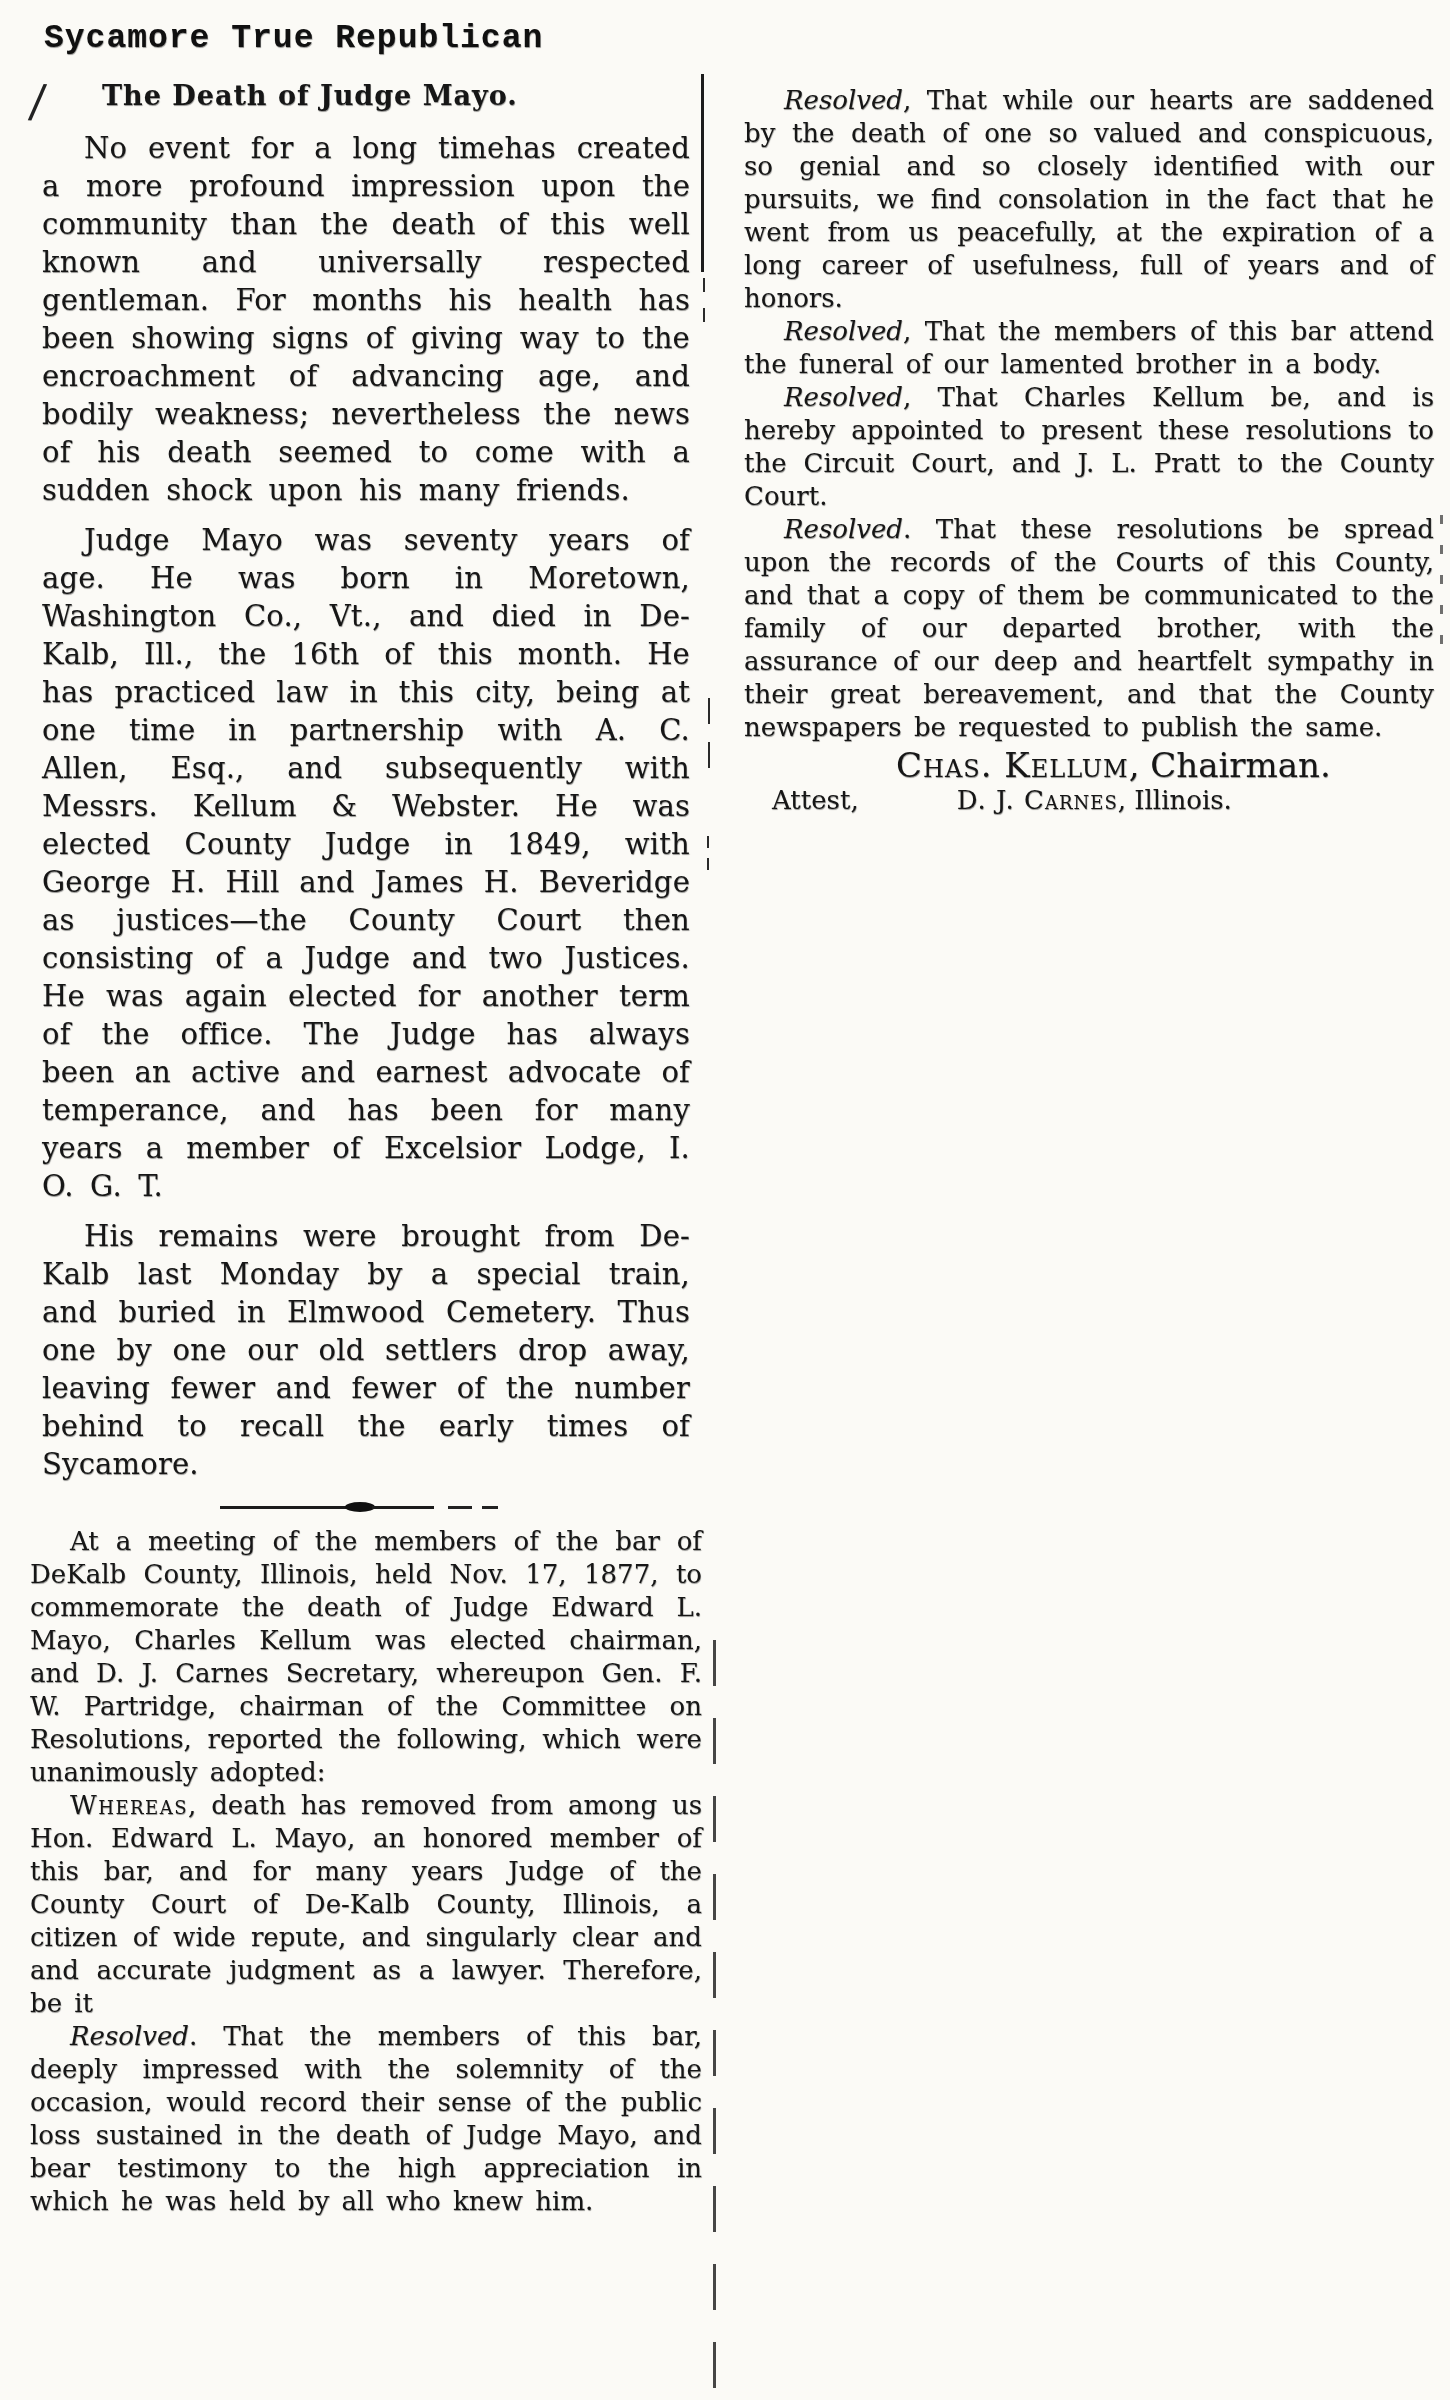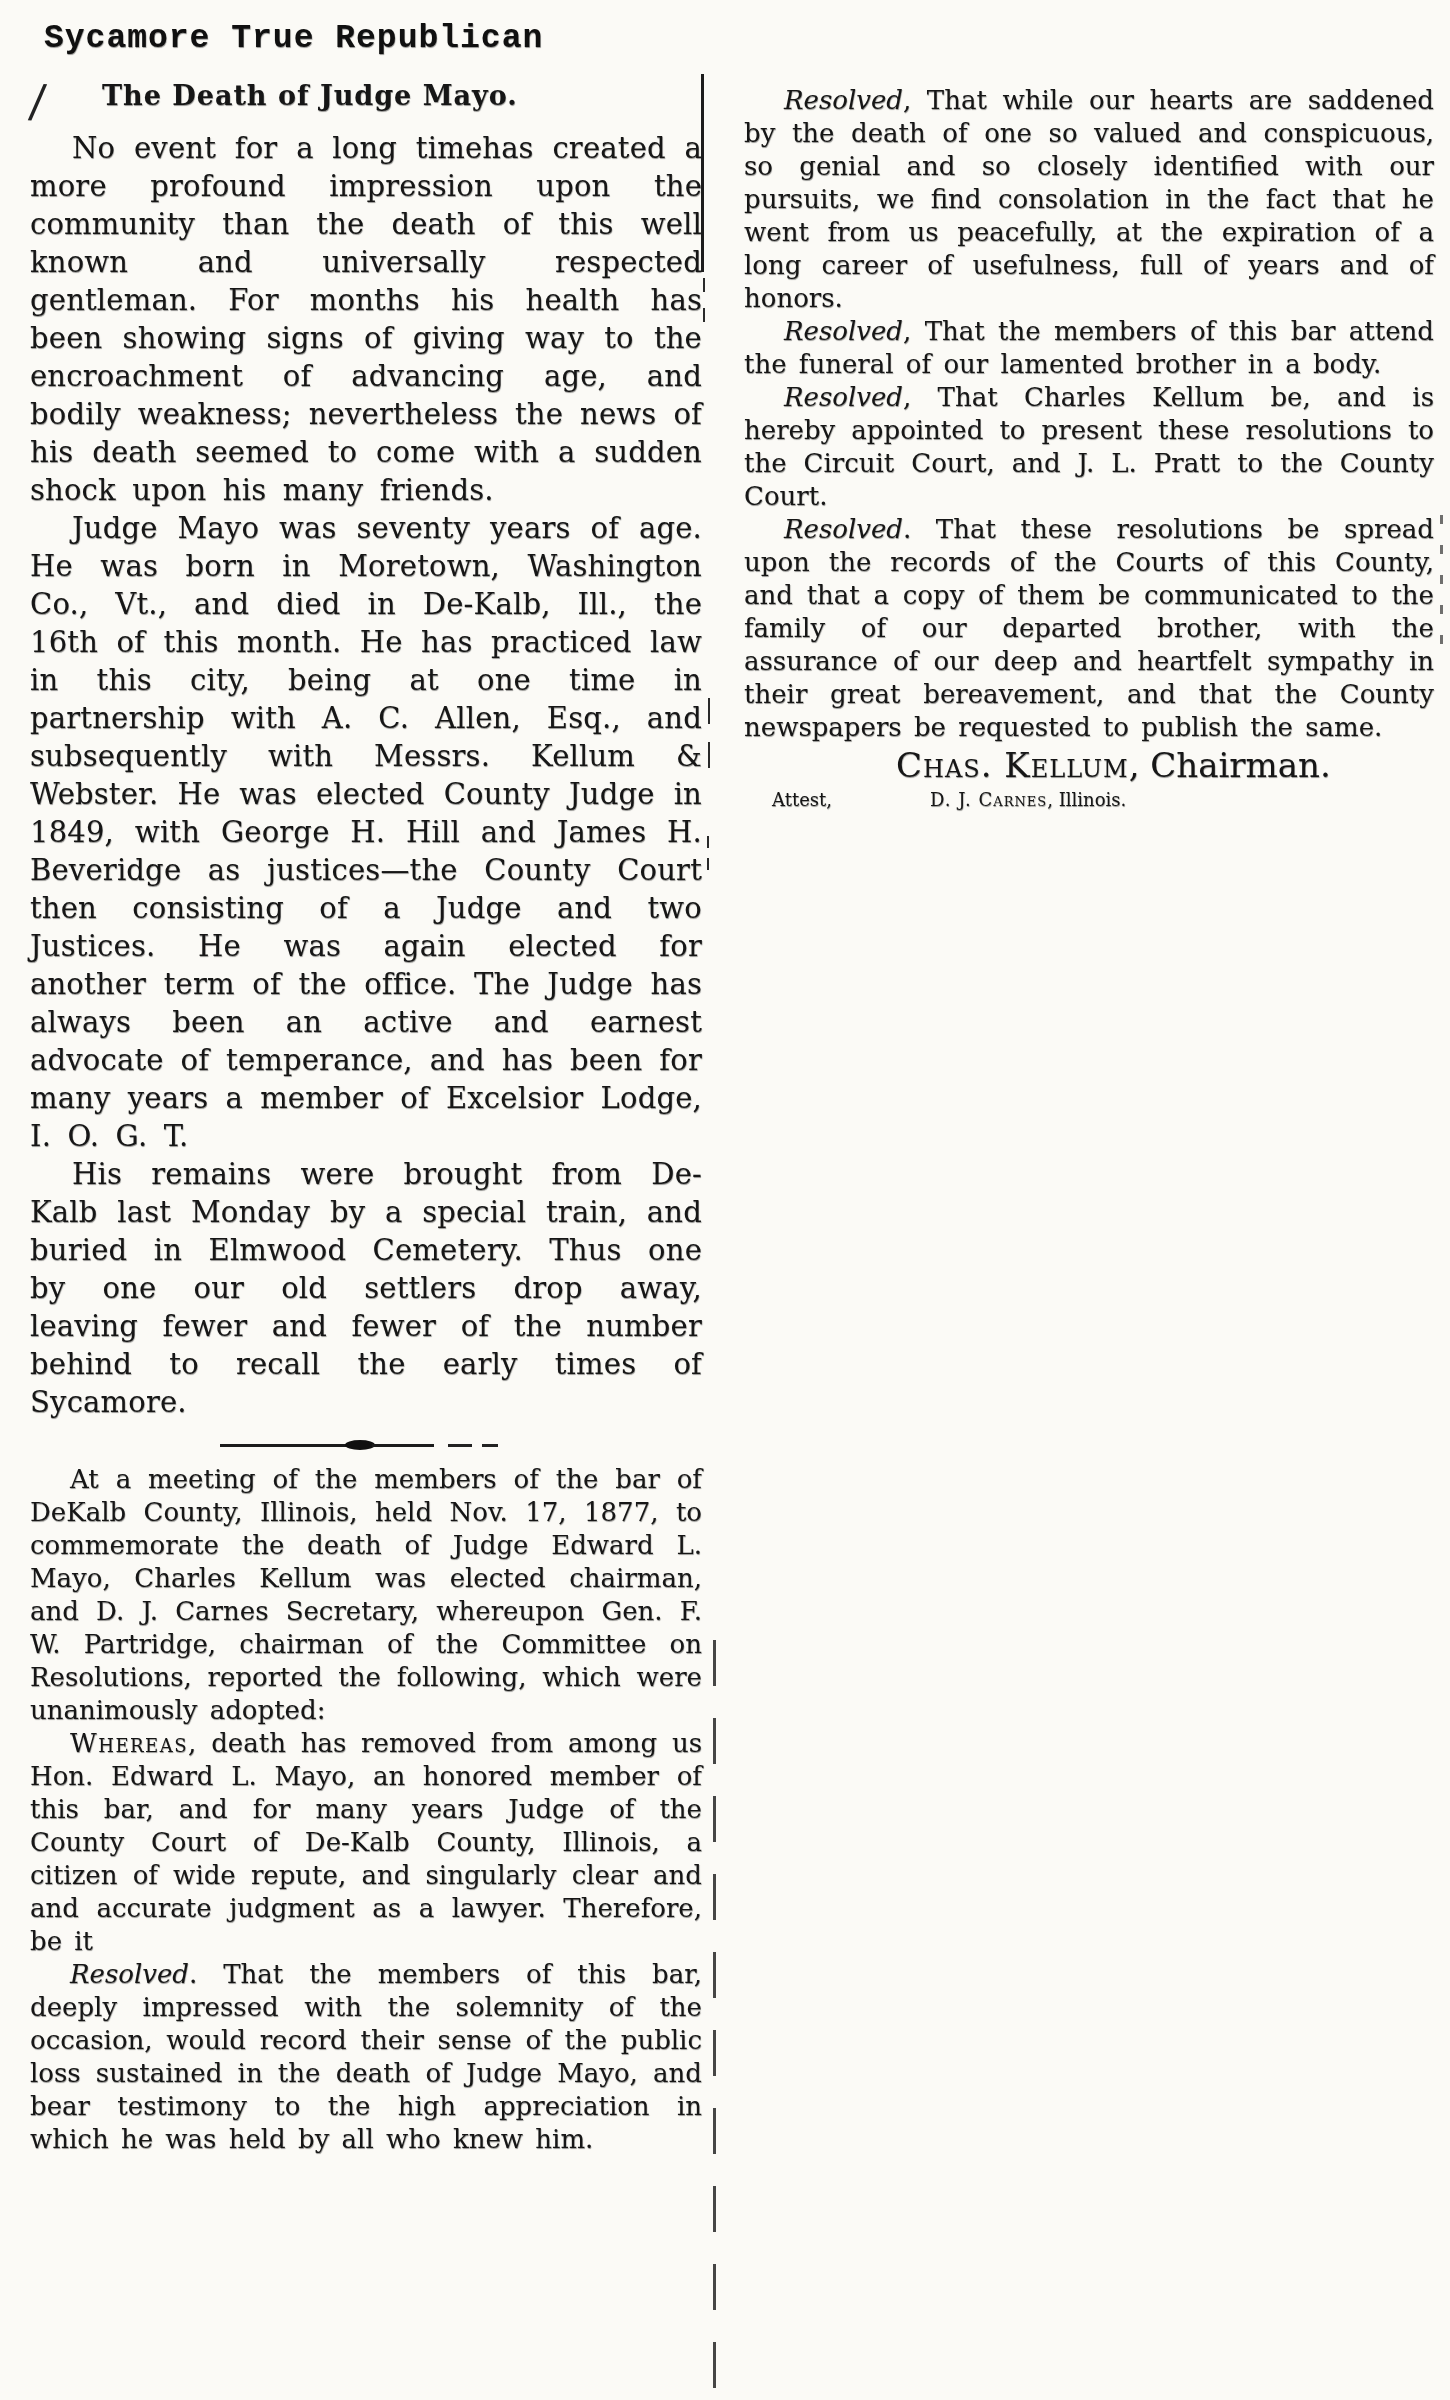--- a/index.html
+++ b/index.html
@@ -22,40 +22,40 @@
 
   .col { position:absolute; text-align:justify; }
   .col-left  { left:30px;  top:80px;  width:672px; }
   .col-right { left:744px; top:84px;  width:690px; }
 
   .headline {
     margin:0 0 18px 0; padding-left:72px; text-align:left;
     font-size:27px; font-weight:700; letter-spacing:1px;
   }
 
-  .p-a1 { margin:0; font-size:29px; line-height:38px; word-spacing:7px;
+  .p-a1 { margin:12px; font-size:29px; line-height:38px; word-spacing:7px;
           letter-spacing:0.2px; text-indent:42px; }
   .p-a2 { margin:0; font-size:26px; line-height:33px; word-spacing:4px;
           text-indent:40px; }
 
   .lead-italic { font-style:italic; }
   .lead-smallcaps { font-variant:small-caps; letter-spacing:1.5px; }
   .sc { font-variant:small-caps; letter-spacing:1px; }
 
   .divider { display:flex; align-items:center; margin:18px 0 12px 190px; height:12px; }
   .d-line1 { width:128px; height:3px; background:#1b1b1b; }
   .d-diamond { width:30px; height:10px; background:#101010; border-radius:50%; margin:0 -3px; }
   .d-line2 { width:62px; height:3px; background:#1b1b1b; }
   .d-gap1 { width:14px; } .d-gap2 { width:10px; }
   .d-dash1 { width:24px; height:3px; background:#222; }
   .d-dash2 { width:16px; height:3px; background:#222; }
 
   .sig-chairman { margin:4px 0 0 0; padding-left:152px; text-align:left;
                   font-size:34px; line-height:34px; }
-  .sig-attest-row { display:flex; margin:0; font-size:18px; line-height:36px; text-align:left; }
+  .sig-attest-row { display:flex; margin:0; font-size:26px; line-height:36px; text-align:left; }
   .sig-attest { padding-left:28px; }
   .sig-secretary { margin-left:98px; }
 
   
   .vrule { position:absolute; background:#1c1c1c; }
   .vrule-dashed { position:absolute; }
   .vr-top   { left:701px; top:74px;  width:3px; height:198px; }
   .vr-tail  { left:703px; top:278px; width:2px; height:58px;
               background:repeating-linear-gradient(to bottom,#2a2a2a 0 14px,transparent 14px 30px); }
   .vr-mid1  { left:708px; top:698px; width:2px; height:84px;

